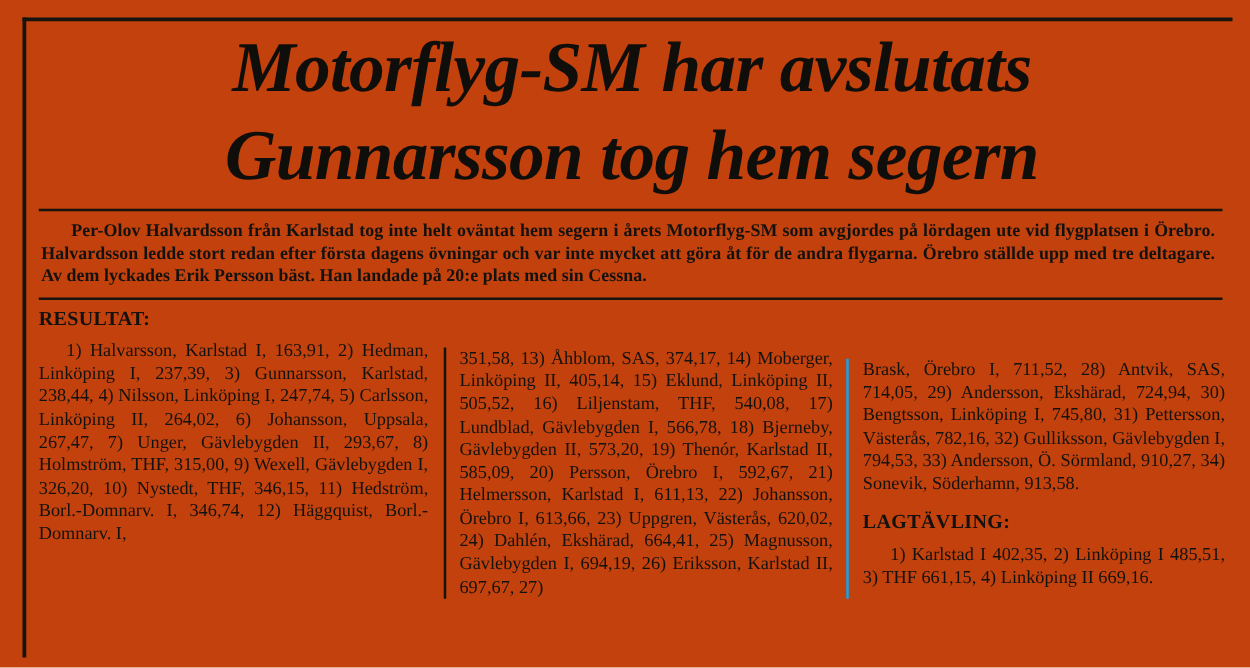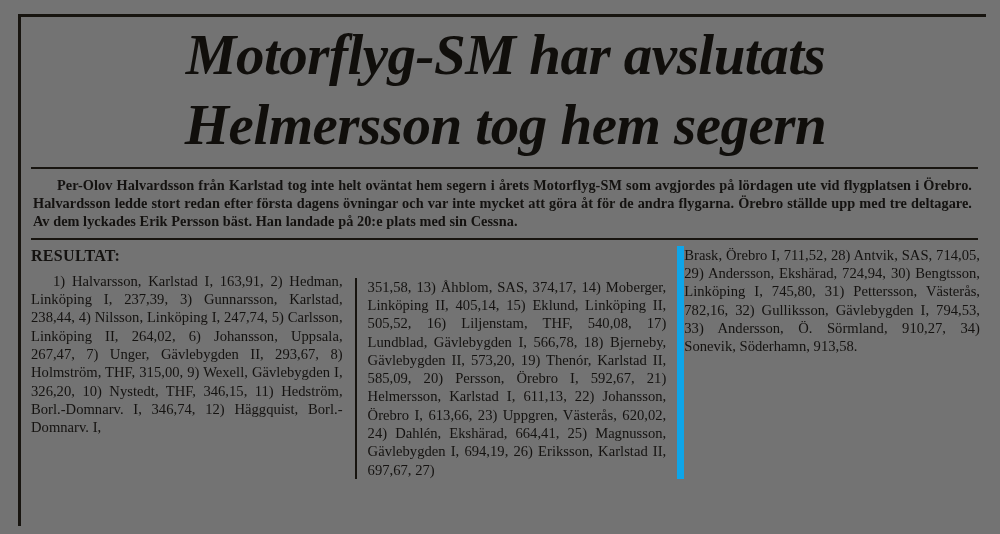--- a/index.html
+++ b/index.html
@@ -4,21 +4,21 @@
 <style>
   html, body {
     margin: 0;
     padding: 0;
     background: #ffffff;
   }
   .page {
     position: relative;
     width: 1000px;
     height: 534px;
-    background: #737373;
+    background: #c2410c;
     overflow: hidden;
     font-family: "Liberation Serif", serif;
     color: #141210;
   }
   .frame {
     position: absolute;
     left: 18px;
     top: 14px;
     right: 14px;
     bottom: 8px;
@@ -68,57 +68,59 @@
   }
   .col {
     box-sizing: border-box;
     font-size: 14.6px;
     line-height: 1.255;
     text-align: justify;
     letter-spacing: 0.02px;
   }
   .col-1 { width: 326px; padding-right: 12px; }
   .col-2 { width: 325px; padding: 0 11px; border-left: 2px solid #17140f; margin-top: 32px; }
-  .col-3 { width: 305px; border-left: 7px solid #0ea5e9; }
+  .col-3 { width: 305px; padding-left: 11px; border-left: 2px solid #0ea5e9; margin-top: 41px; }
 
   .sect-head {
     font-weight: bold;
     font-size: 16px;
     letter-spacing: 0.3px;
     margin-bottom: 6px;
   }
   .sect-head.spaced { margin-top: 12px; }
   .body-text { text-align: justify; }
   .body-text .indent { display: inline-block; width: 22px; }
 </style>
 </head>
 <body>
 
 <div class="page">
   <div class="frame">
 
     <div class="headline l1">Motorflyg-SM har avslutats</div>
-    <div class="headline l2">Helmersson tog hem segern</div>
+    <div class="headline l2">Gunnarsson tog hem segern</div>
 
     <div class="rule"></div>
 
     <div class="lead"><span class="indent"></span><span>Per-Olov Halvardsson från Karlstad tog inte helt oväntat hem segern i årets Motorflyg-SM som avgjordes på lördagen ute vid flygplatsen i Örebro. Halvardsson ledde stort redan efter första dagens övningar och var inte mycket att göra åt för de andra flygarna. Örebro ställde upp med tre deltagare. Av dem lyckades Erik Persson bäst. Han landade på 20:e plats med sin Cessna.</span></div>
 
     <div class="rule2"></div>
 
     <div class="cols">
 
       <div class="col col-1">
         <div class="sect-head">RESULTAT:</div>
         <div class="body-text"><span class="indent"></span><span>1) Halvarsson, Karlstad I, 163,91, 2) Hedman, Linköping I, 237,39, 3) Gunnarsson, Karlstad, 238,44, 4) Nilsson, Linköping I, 247,74, 5) Carlsson, Linköping II, 264,02, 6) Johansson, Uppsala, 267,47, 7) Unger, Gävlebygden II, 293,67, 8) Holmström, THF, 315,00, 9) Wexell, Gävlebygden I, 326,20, 10) Nystedt, THF, 346,15, 11) Hedström, Borl.-Domnarv. I, 346,74, 12) Häggquist, Borl.-Domnarv. I,</span></div>
       </div>
 
       <div class="col col-2">
         <div class="body-text"><span>351,58, 13) Åhblom, SAS, 374,17, 14) Moberger, Linköping II, 405,14, 15) Eklund, Linköping II, 505,52, 16) Liljenstam, THF, 540,08, 17) Lundblad, Gävlebygden I, 566,78, 18) Bjerneby, Gävlebygden II, 573,20, 19) Thenór, Karlstad II, 585,09, 20) Persson, Örebro I, 592,67, 21) Helmersson, Karlstad I, 611,13, 22) Johansson, Örebro I, 613,66, 23) Uppgren, Västerås, 620,02, 24) Dahlén, Ekshärad, 664,41, 25) Magnusson, Gävlebygden I, 694,19, 26) Eriksson, Karlstad II, 697,67, 27)</span></div>
       </div>
 
       <div class="col col-3">
         <div class="body-text"><span>Brask, Örebro I, 711,52, 28) Antvik, SAS, 714,05, 29) Andersson, Ekshärad, 724,94, 30) Bengtsson, Linköping I, 745,80, 31) Pettersson, Västerås, 782,16, 32) Gulliksson, Gävlebygden I, 794,53, 33) Andersson, Ö. Sörmland, 910,27, 34) Sonevik, Söderhamn, 913,58.</span></div>
+        <div class="sect-head spaced">LAGTÄVLING:</div>
+        <div class="body-text"><span class="indent"></span><span>1) Karlstad I 402,35, 2) Linköping I 485,51, 3) THF 661,15, 4) Linköping II 669,16.</span></div>
       </div>
 
     </div>
   </div>
 </div>
 
 </body></html>

